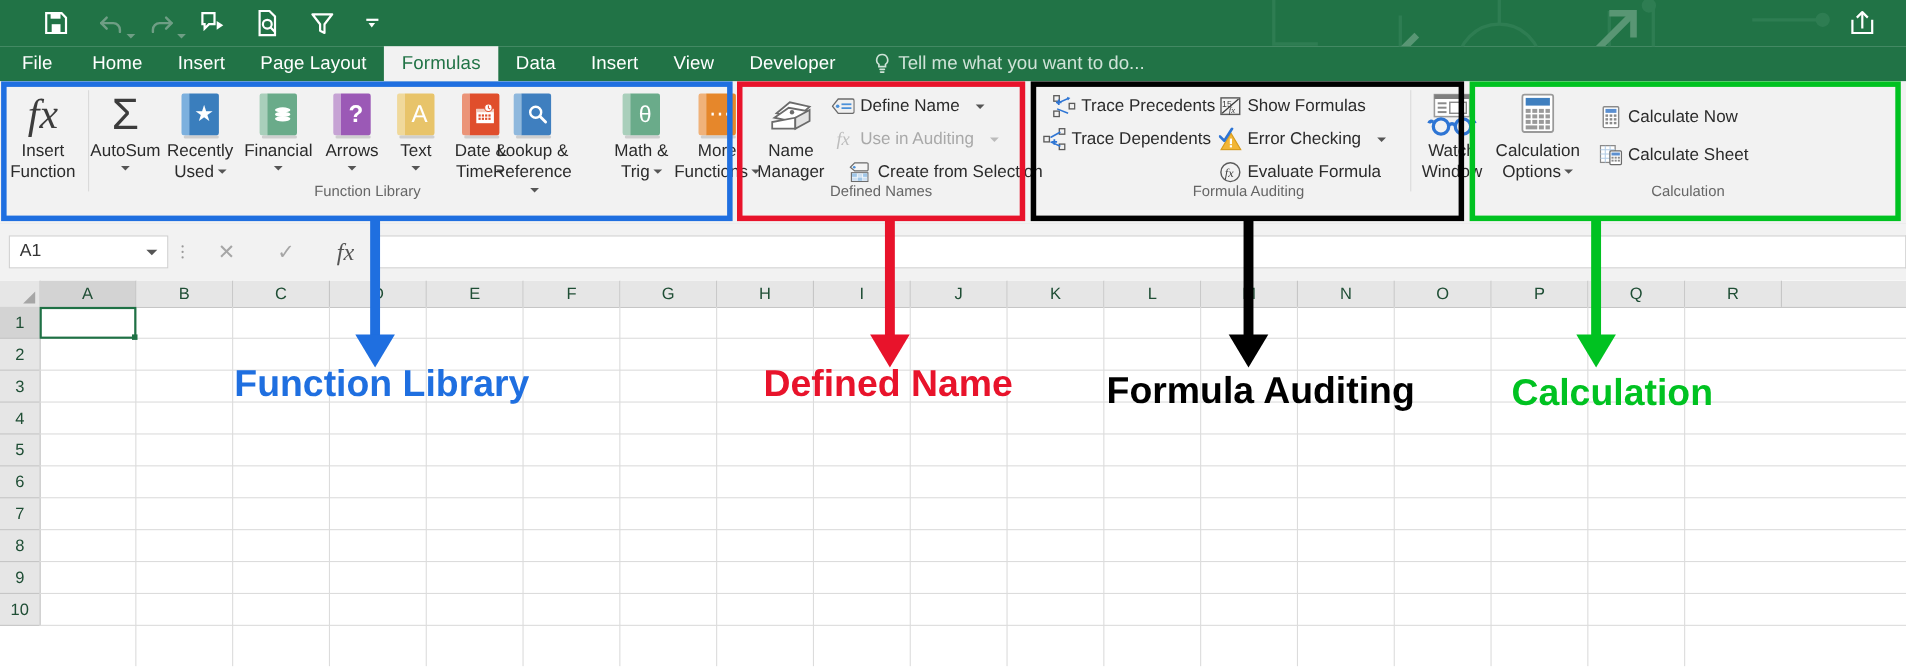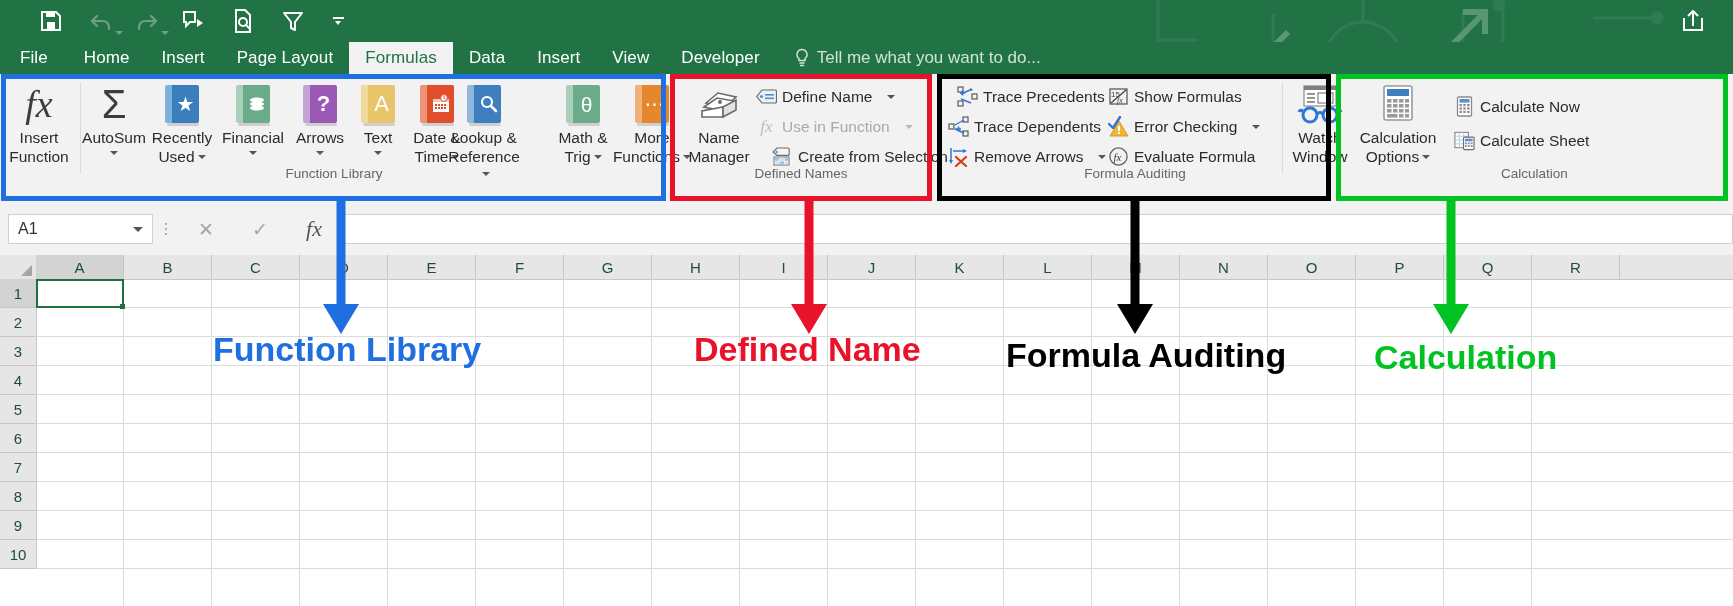--- a/index.html
+++ b/index.html
@@ -455,21 +455,21 @@
               </svg>
           </span>
           <span>Define Name</span>
           <span class="dc" style="margin-left:10px;"></span>
         </div>
 
         <div class="smallbtn disabled" style="left:88px;top:38px;">
           <span class="sic">
             <span style="font-family:'Liberation Serif',serif;font-style:italic;font-size:17px;color:#bdbdbd;">fx</span>
           </span>
-          <span>Use in Function</span>
+          <span>Use in Auditing</span>
           <span class="dc" style="margin-left:10px;"></span>
         </div>
 
         <div class="smallbtn" style="left:104px;top:68px;">
           <span class="sic">
             <svg width="21" height="19" viewBox="0 0 21 19">
                 <path d="M5 1 H16 a1.2 1.2 0 0 1 1.2 1.2 v5 a1.2 1.2 0 0 1 -1.2 1.2 H5 L1 5 Z" fill="#f5f5f5" stroke="#6b6b6b" stroke-width="1.1"></path>
                 <circle cx="4.6" cy="5" r="1.2" fill="#4a90d9"></circle>
                 <rect x="2" y="10" width="15" height="8" fill="#fff" stroke="#6b6b6b" stroke-width="1"></rect>
                 <rect x="2.6" y="10.6" width="4.4" height="3.2" fill="#9fc6e8"></rect>
@@ -508,33 +508,20 @@
             <svg width="21" height="21" viewBox="0 0 21 21">
                 <rect x="1" y="8" width="5" height="5" fill="none" stroke="#5b5b5b" stroke-width="1.2"></rect>
                 <rect x="15" y="1" width="5" height="5" fill="none" stroke="#5b5b5b" stroke-width="1.2"></rect>
                 <rect x="15" y="15" width="5" height="5" fill="none" stroke="#5b5b5b" stroke-width="1.2"></rect>
                 <path d="M7 9 L16 4" stroke="#2e75d4" stroke-width="1.4"></path>
                 <path d="M7 13 L16 17" stroke="#2e75d4" stroke-width="1.4"></path>
                 <path d="M8 13 h5 M10.5 10.5 v5" stroke="#2e75d4" stroke-width="1.6"></path>
               </svg>
           </span>
           <span>Trace Dependents</span>
-        </div>
-        <div class="smallbtn" style="left:12px;top:68px;">
-          <span class="sic">
-            <svg width="21" height="21" viewBox="0 0 21 21">
-                <path d="M3 2 V16" stroke="#2e75d4" stroke-width="1.5"></path>
-                <path d="M1 14 l2 4 2-4z" fill="#2e75d4"></path>
-                <path d="M5 5 H17" stroke="#2e75d4" stroke-width="1.5"></path>
-                <path d="M15 3 l4 2 -4 2z" fill="#2e75d4"></path>
-                <path d="M8 11 L18 20 M18 11 L8 20" stroke="#d93a1e" stroke-width="2.2" stroke-linecap="round"></path>
-              </svg>
-          </span>
-          <span>Remove Arrows</span>
-          <span class="dc" style="margin-left:10px;"></span>
         </div>
 
         <div class="smallbtn" style="left:172px;top:8px;">
           <span class="sic">
             <svg width="21" height="21" viewBox="0 0 21 21">
                 <rect x="2" y="3" width="17" height="15" fill="none" stroke="#5b5b5b" stroke-width="1.3"></rect>
                 <text x="3" y="11" font-size="8" fill="#3c3c3c" font-family="sans-serif">15</text>
                 <text x="9" y="17" font-size="8" fill="#3c3c3c" font-style="italic" font-family="serif">fx</text>
                 <path d="M3 17 L18 4" stroke="#3c3c3c" stroke-width="1.2"></path>
               </svg>

